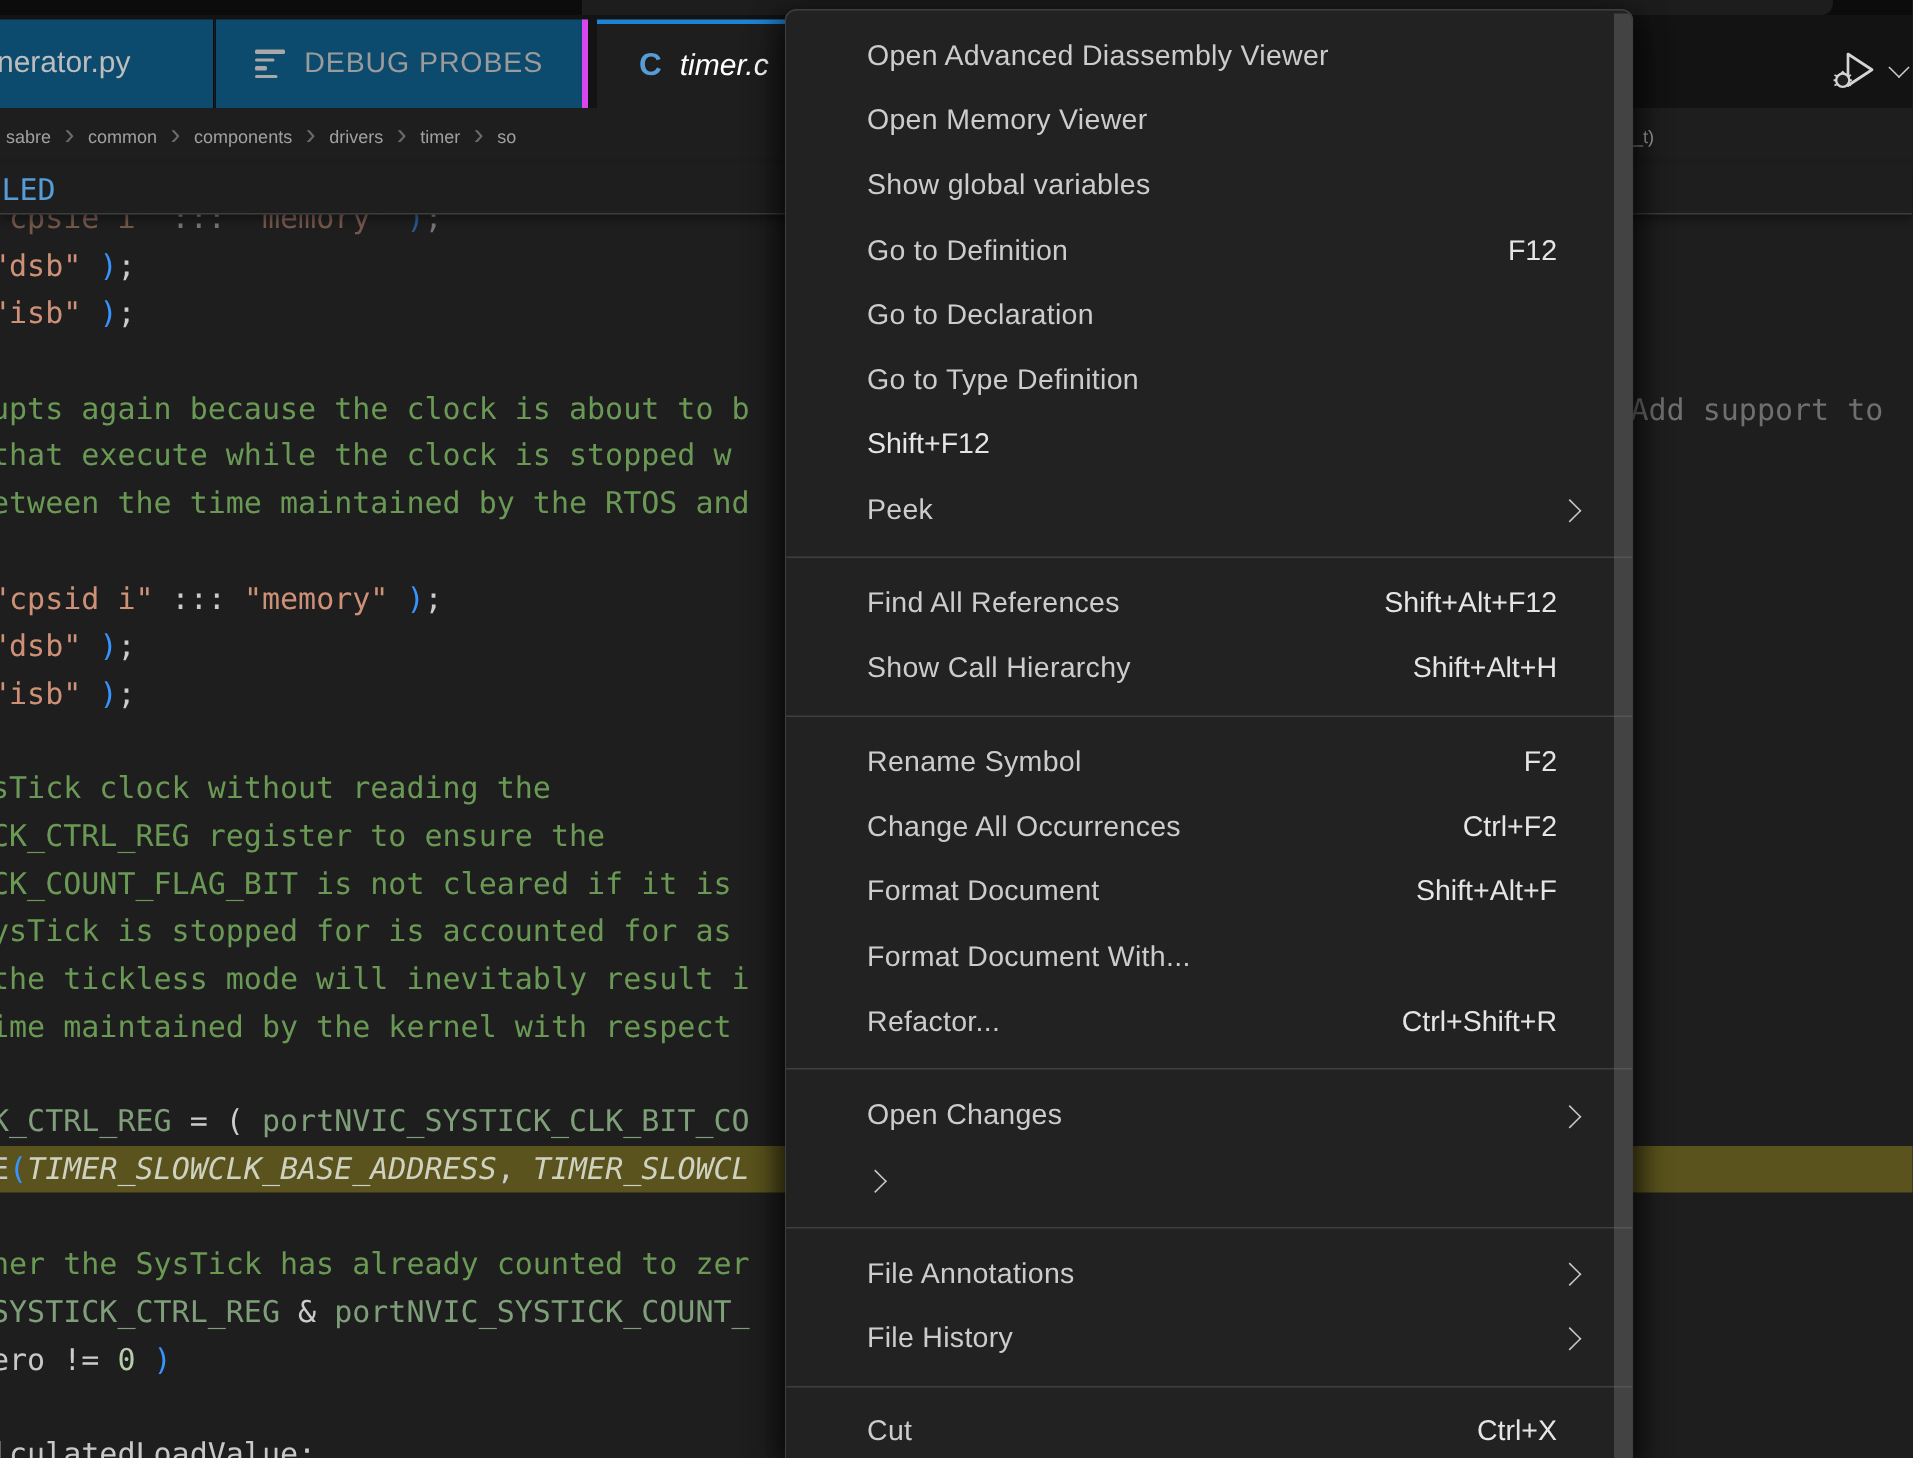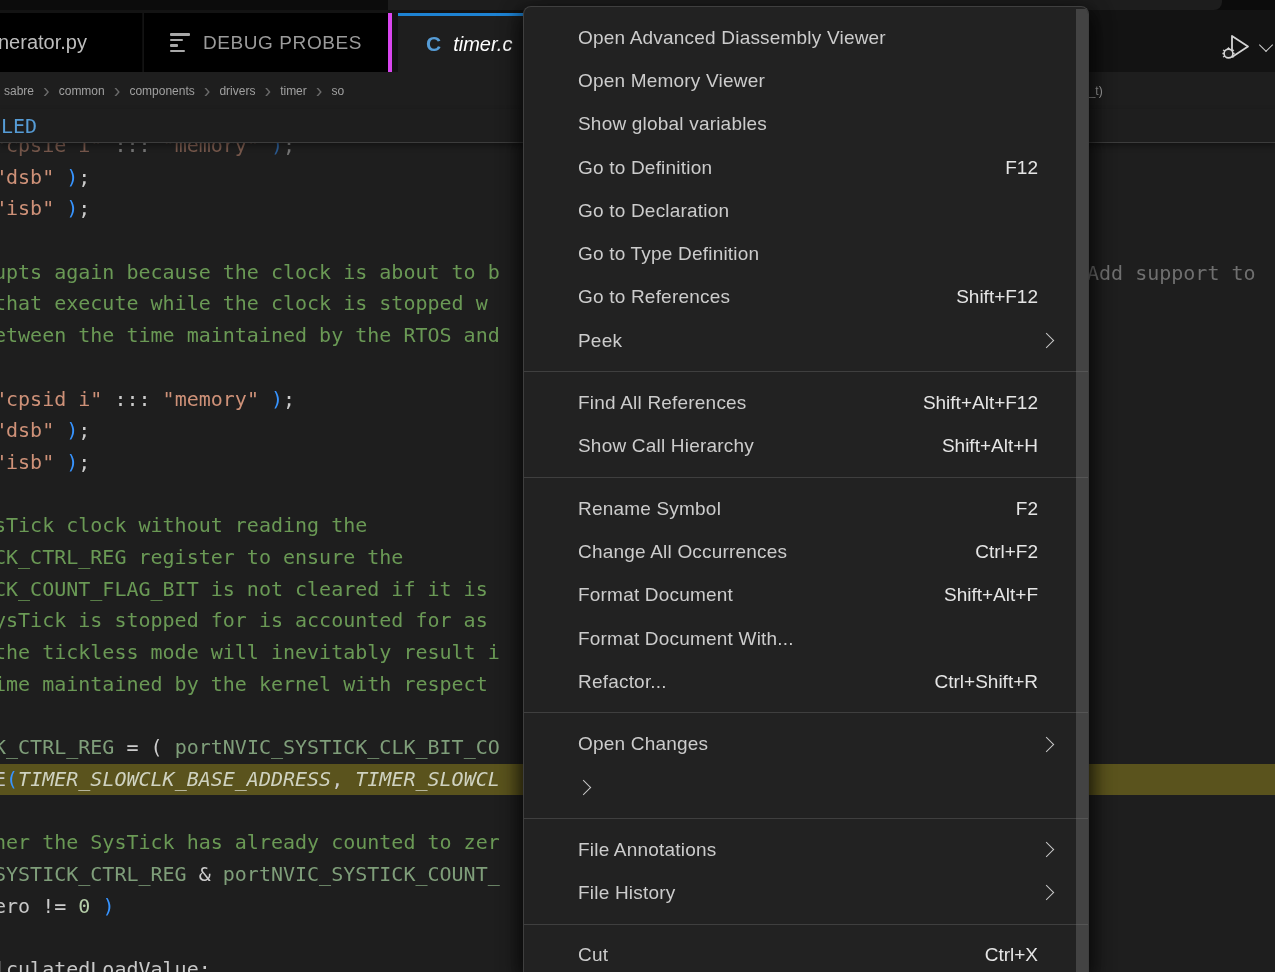--- a/index.html
+++ b/index.html
@@ -7,21 +7,21 @@
     width:1275px;height:972px;position:relative;overflow:hidden;
     background:#1e1e1e;
     font-family:"Liberation Sans", sans-serif;
     -webkit-font-smoothing:antialiased;
   }
   
   .titlebar{position:absolute;left:0;top:0;width:1275px;height:10px;background:#0c0c0c;}
   .titlebar-band{position:absolute;left:388px;top:0;width:834px;height:10px;background:#1d1d1d;border-bottom-right-radius:8px;}
   
   .tabbar{position:absolute;left:0;top:10px;width:1275px;height:62px;background:#131313;}
-  .tab{position:absolute;top:3px;height:59px;background:#000000;display:flex;align-items:center;box-sizing:border-box;}
+  .tab{position:absolute;top:3px;height:59px;background:#0c4a6e;display:flex;align-items:center;box-sizing:border-box;}
   .tab-partial{left:0;width:143px;border-right:1px solid #0d0d0d;overflow:hidden;}
   .tab-partial .tab-label{color:#bdbdbd;font-size:20px;margin-left:-2px;white-space:nowrap;}
   .tab-probes{left:144px;width:248px;border-right:4px solid #d946ef;justify-content:center;gap:13px;}
   .tab-probes .tab-label{color:#9b9b9b;font-size:19px;letter-spacing:.6px;white-space:nowrap;}
   .list-icon{display:inline-flex;flex-direction:column;gap:3px;width:20px;}
   .list-icon i{display:block;height:2.5px;background:#a8a8a8;border-radius:1px;}
   .list-icon i:nth-child(1){width:20px;}
   .list-icon i:nth-child(2){width:13px;}
   .list-icon i:nth-child(3){width:8px;}
   .list-icon i:nth-child(4){width:15px;}
@@ -181,21 +181,20 @@
         <span class="mi-label">Go to Definition</span>
         <span class="mi-key">F12</span>
       </div>
       <div class="menu-item">
         <span class="mi-label">Go to Declaration</span>
       </div>
       <div class="menu-item">
         <span class="mi-label">Go to Type Definition</span>
       </div>
       <div class="menu-item">
-        <span class="mi-label">Go to References</span>
         <span class="mi-key">Shift+F12</span>
       </div>
       <div class="menu-item">
         <span class="mi-label">Peek</span>
         <span class="mi-chev"></span>
       </div>
       <div class="menu-sep"></div>
       <div class="menu-item">
         <span class="mi-label">Find All References</span>
         <span class="mi-key">Shift+Alt+F12</span>

